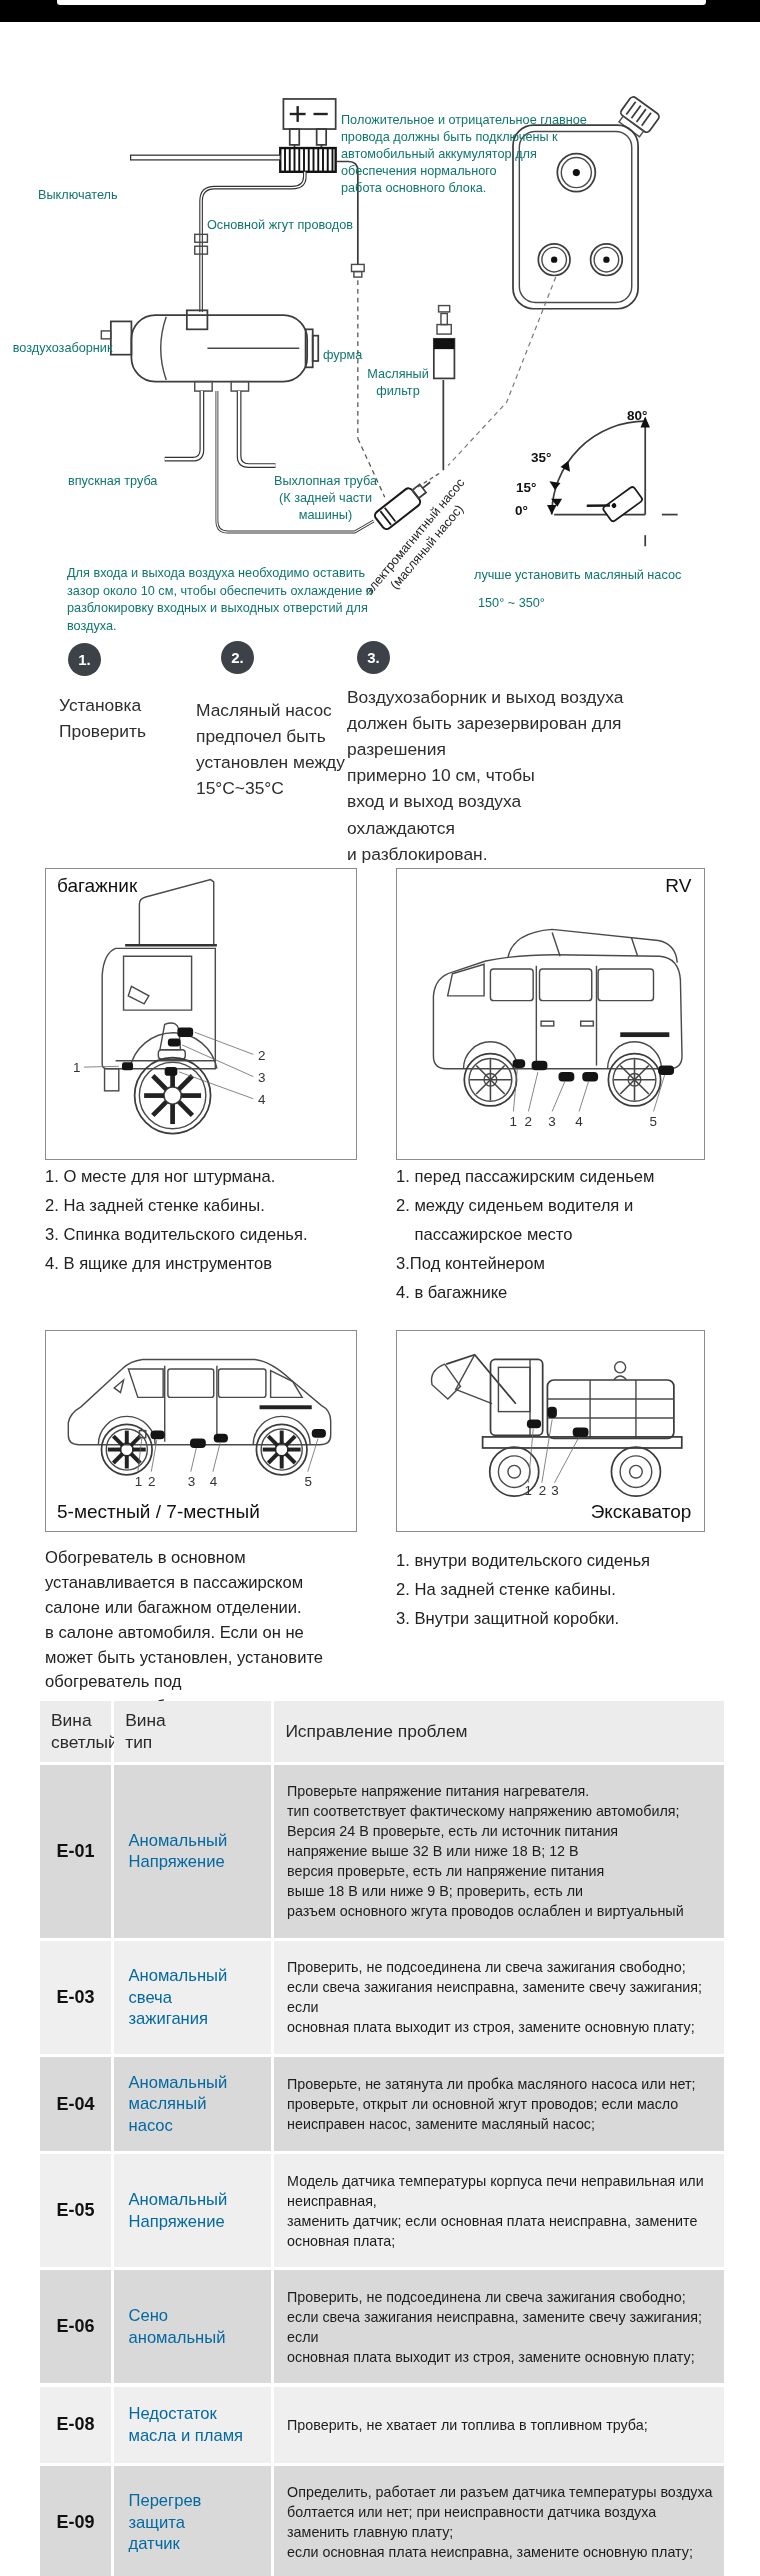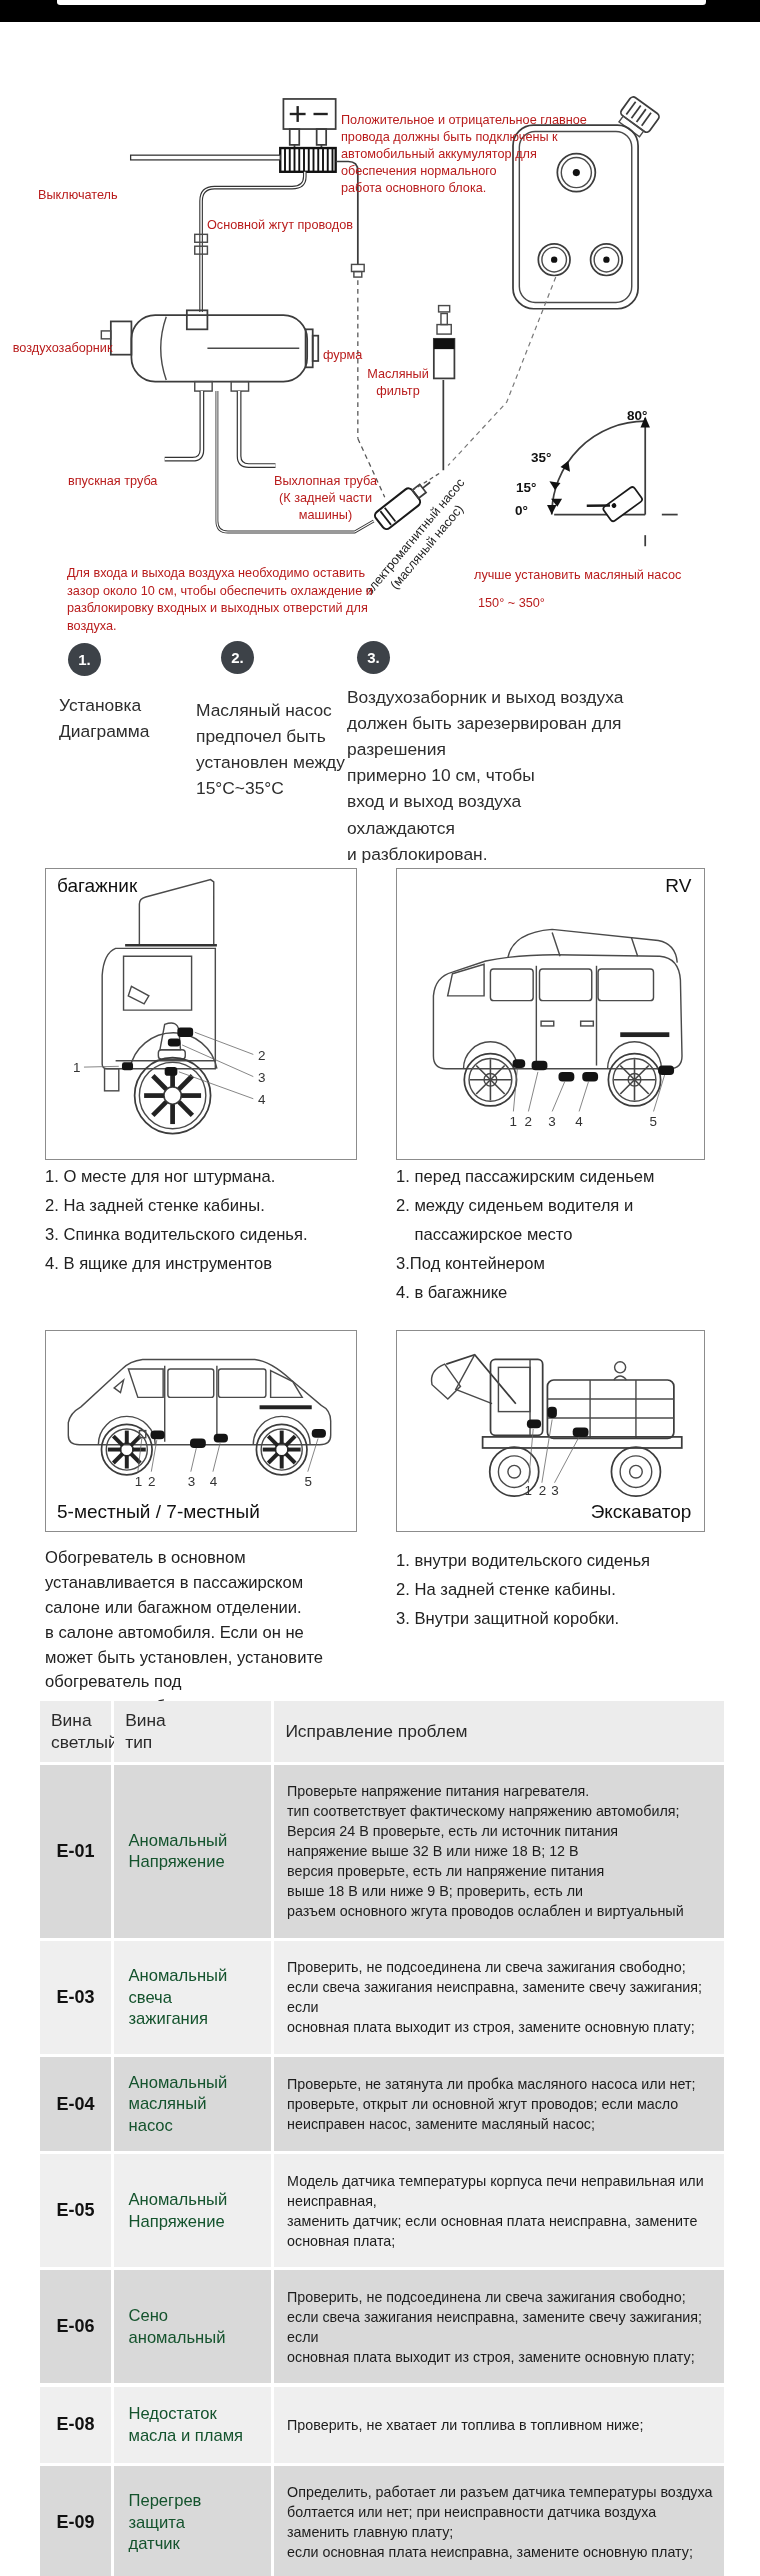--- a/index.html
+++ b/index.html
@@ -4,21 +4,21 @@
 <style>
   html,body{margin:0;padding:0;background:#fff;}
   .page{position:relative;width:760px;height:2576px;background:#ffffff;overflow:hidden;
         font-family:"Liberation Sans",sans-serif;color:#1f1f1f;}
   
   .top-bar{position:absolute;left:0;top:0;width:760px;height:22px;background:#000;}
   .top-bar-strip{position:absolute;left:57px;top:0;width:649px;height:4.8px;background:#fff;border-radius:0 0 3.2px 3.2px;}
   
   .diagram{position:absolute;left:0;top:22px;width:760px;height:602px;}
   .diagram svg{position:absolute;left:0;top:0;}
-  .lbl{position:absolute;font-size:12.7px;line-height:1.34;color:#b91c1c;white-space:pre-wrap;}
+  .lbl{position:absolute;font-size:12.7px;line-height:1.34;color:#0f766e;white-space:pre-wrap;}
   .lbl-c{text-align:center;}
   .angle-lbl{position:absolute;font-size:13.5px;font-weight:bold;color:#111;}
   .rot-lbl{position:absolute;font-size:12.7px;color:#222;white-space:pre-wrap;text-align:center;
            transform:rotate(-50deg);transform-origin:0 0;width:169px;line-height:1.25;}
   
   .step-circle{position:absolute;width:33px;height:33px;border-radius:50%;background:#3d4248;
                color:#fff;font-size:15px;font-weight:bold;display:flex;align-items:center;justify-content:center;}
   .step-text{position:absolute;font-size:17.4px;line-height:1.5;color:#2d2d2d;white-space:pre-wrap;}
   
   .panel{position:absolute;border:1.6px solid #8c8c8c;background:#fff;}
@@ -33,21 +33,21 @@
   .num{font-family:"Liberation Sans",sans-serif;font-size:17px;fill:#333;}
   .ldr{stroke:#666;stroke-width:1;fill:none;}
   
   .fault-table{position:absolute;left:40px;top:1701px;width:684px;display:grid;
                grid-template-columns:71px 157px 450px;gap:3.2px;background:#fff;}
   .ft-cell{display:flex;align-items:center;}
   .ft-head{background:#ececec;font-size:17.4px;color:#2a2a2a;white-space:pre-wrap;line-height:1.28;padding:8px 0 8px 11px;min-height:44px;}
   .shade-a{background:#d9d9d9;}
   .shade-b{background:#efefef;}
   .ft-code{justify-content:center;font-size:18px;font-weight:bold;color:#111;padding:8px 16px;}
-  .ft-type{font-size:16.6px;color:#14532d;white-space:pre-wrap;line-height:1.3;padding:8px 0 8px 14.3px;}
+  .ft-type{font-size:16.6px;color:#0369a1;white-space:pre-wrap;line-height:1.3;padding:8px 0 8px 14.3px;}
   .ft-fix{font-size:14.3px;color:#1d1d1d;white-space:pre-wrap;line-height:1.4;padding:8px 6.3px 8px 12.7px;}
   .rh-xl{min-height:157px;} .rh-l{min-height:97px;} .rh-m{min-height:78px;} .rh-s{min-height:60px;}
 </style>
 </head>
 <body>
 
 <div class="page">
 
   <div class="top-bar">
     <div class="top-bar-strip"></div>
@@ -214,21 +214,21 @@
     <div class="angle-lbl" style="left:531px;top:428px;">35°</div>
     <div class="angle-lbl" style="left:516px;top:458px;">15°</div>
     <div class="angle-lbl" style="left:515px;top:481px;">0°</div>
   </div>
 
   <div>
     <div class="step-circle" style="left:68px;top:643px;">1.</div>
     <div class="step-circle" style="left:221px;top:641px;">2.</div>
     <div class="step-circle" style="left:357px;top:641px;">3.</div>
     <div class="step-text" style="left:59px;top:692px;width:143px;">Установка
-Диаграмма</div>
+Проверить</div>
     <div class="step-text" style="left:196px;top:697px;width:198px;">Масляный насос
 предпочел быть
 установлен между
 15°C~35°C</div>
     <div class="step-text" style="left:347px;top:684px;width:372px;">Воздухозаборник и выход воздуха
 должен быть зарезервирован для
 разрешения
 примерно 10 см, чтобы
 вход и выход воздуха
 охлаждаются
@@ -488,21 +488,21 @@
     <div class="ft-cell ft-type shade-a rh-l">Сено
 аномальный</div>
     <div class="ft-cell ft-fix shade-a rh-l">Проверить, не подсоединена ли свеча зажигания свободно;
 если свеча зажигания неисправна, замените свечу зажигания;
 если
 основная плата выходит из строя, замените основную плату;</div>
 
     <div class="ft-cell ft-code shade-b rh-s">E-08</div>
     <div class="ft-cell ft-type shade-b rh-s">Недостаток
 масла и пламя</div>
-    <div class="ft-cell ft-fix shade-b rh-s">Проверить, не хватает ли топлива в топливном ниже;</div>
+    <div class="ft-cell ft-fix shade-b rh-s">Проверить, не хватает ли топлива в топливном труба;</div>
 
     <div class="ft-cell ft-code shade-a rh-l">E-09</div>
     <div class="ft-cell ft-type shade-a rh-l">Перегрев
 защита
 датчик</div>
     <div class="ft-cell ft-fix shade-a rh-l">Определить, работает ли разъем датчика температуры воздуха
 болтается или нет; при неисправности датчика воздуха
 заменить главную плату;
 если основная плата неисправна, замените основную плату;</div>
 

